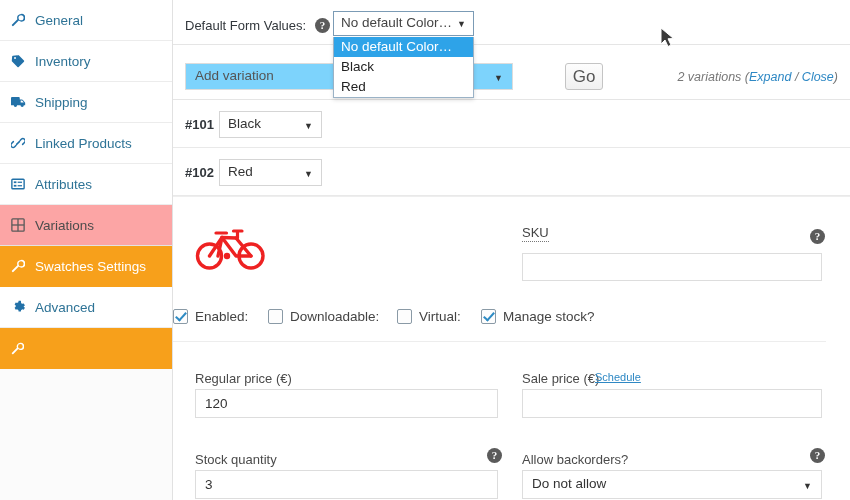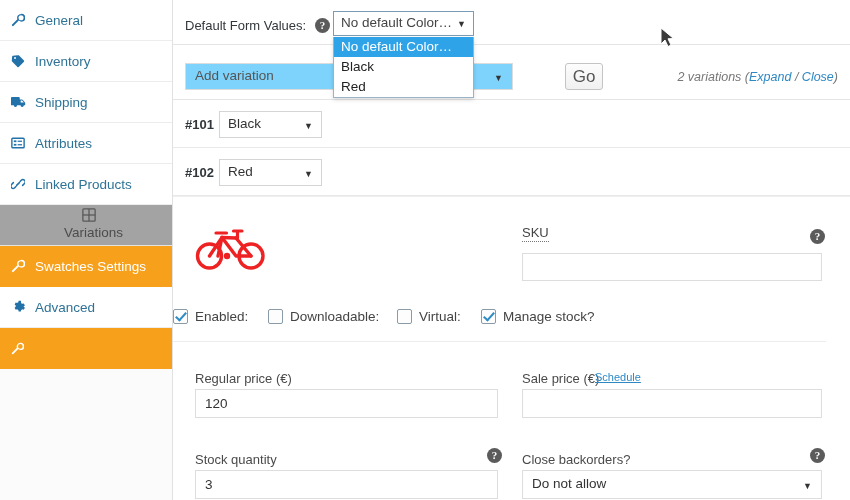--- a/index.html
+++ b/index.html
@@ -45,24 +45,23 @@
     width: 20px;
     display: inline-flex;
     align-items: center;
     justify-content: flex-start;
     color: #2271a8;
     flex: 0 0 20px;
   }
   .side-item .si-label { padding-left: 4px; }
 
   .side-item.active {
-    background: #a3a3a3;
+    background: #fca5a5;
     color: #4c4c4c;
     border-bottom: 1px solid #e3e3e3;
-    flex-direction: column;
   }
   .side-item.active .si-icon { color: #5a5a5a; }
 
   .side-item.orange {
     background: #f7a01b;
     color: #ffffff;
     border-bottom: 1px solid #f7a01b;
   }
   .side-item.orange .si-icon { color: #ffffff; }
 
@@ -427,37 +426,37 @@
         <svg width="15" height="14" viewBox="0 0 18 14">
             <path fill="currentColor" d="M0 2.2A1.2 1.2 0 0 1 1.2 1h8.1a1.2 1.2 0 0 1 1.2 1.2V4h2.6a1.6 1.6 0 0 1 1.2.6L17 7.8V11h-1.6a2 2 0 1 1-4 0H7.3a2 2 0 1 1-4 0H0V2.2zM11.6 5.3V7.6h3.8l-1.7-2.1a.5.5 0 0 0-.4-.2h-1.7z"></path>
           </svg>
       </span>
       <span class="si-label">Shipping</span>
     </div>
 
     <div class="side-item">
       <span class="si-icon">
         <svg width="14" height="14" viewBox="0 0 16 16">
+            <path fill="none" stroke="currentColor" stroke-width="1.7" stroke-linecap="round" d="M6.4 9.6 9.6 6.4M5.6 10.9 4.3 12.2a2.6 2.6 0 1 1-3.7-3.7l2.1-2.1M10.4 5.1l1.3-1.3a2.6 2.6 0 1 1 3.7 3.7l-2.1 2.1"></path>
+          </svg>
+      </span>
+      <span class="si-label">Linked Products</span>
+    </div>
+
+    <div class="side-item">
+      <span class="si-icon">
+        <svg width="14" height="14" viewBox="0 0 16 16">
             <rect x="1" y="2.5" width="14" height="11" rx="1" fill="none" stroke="currentColor" stroke-width="1.6"></rect>
             <rect x="3.2" y="5" width="3" height="2" fill="currentColor"></rect>
             <rect x="7.6" y="5.3" width="5" height="1.4" fill="currentColor"></rect>
             <rect x="3.2" y="9" width="3" height="2" fill="currentColor"></rect>
             <rect x="7.6" y="9.3" width="5" height="1.4" fill="currentColor"></rect>
           </svg>
       </span>
       <span class="si-label">Attributes</span>
-    </div>
-
-    <div class="side-item">
-      <span class="si-icon">
-        <svg width="14" height="14" viewBox="0 0 16 16">
-            <path fill="none" stroke="currentColor" stroke-width="1.7" stroke-linecap="round" d="M6.4 9.6 9.6 6.4M5.6 10.9 4.3 12.2a2.6 2.6 0 1 1-3.7-3.7l2.1-2.1M10.4 5.1l1.3-1.3a2.6 2.6 0 1 1 3.7 3.7l-2.1 2.1"></path>
-          </svg>
-      </span>
-      <span class="si-label">Linked Products</span>
     </div>
 
     <div class="side-item active">
       <span class="si-icon">
         <svg width="14" height="14" viewBox="0 0 16 16">
             <rect x="1" y="1" width="14" height="14" rx="1" fill="none" stroke="currentColor" stroke-width="1.5"></rect>
             <line x1="8" y1="1" x2="8" y2="15" stroke="currentColor" stroke-width="1.5"></line>
             <line x1="1" y1="8" x2="15" y2="8" stroke="currentColor" stroke-width="1.5"></line>
           </svg>
       </span>
@@ -577,21 +576,21 @@
       <input class="fld-input" id="inp-regular" type="text" value="120" style="">
 
       <span class="fld-label" id="lbl-sale">Sale price (€)</span>
       <span id="lnk-schedule">Schedule</span>
       <input class="fld-input" id="inp-sale" type="text" value="" style="">
 
       <span class="fld-label" id="lbl-stock">Stock quantity</span>
       <span class="help-tip" id="help-stock">?</span>
       <input class="fld-input" id="inp-stock" type="text" value="3" style="">
 
-      <span class="fld-label" id="lbl-backorder">Close backorders?</span>
+      <span class="fld-label" id="lbl-backorder">Allow backorders?</span>
       <span class="help-tip" id="help-backorder">?</span>
       <div id="sel-backorder">
         <span class="sel-text">Do not allow</span>
         <span class="caret">▼</span>
       </div>
 
     </div>
 
     <div id="dfv-select">
       <span class="sel-text">No default Color…</span>

